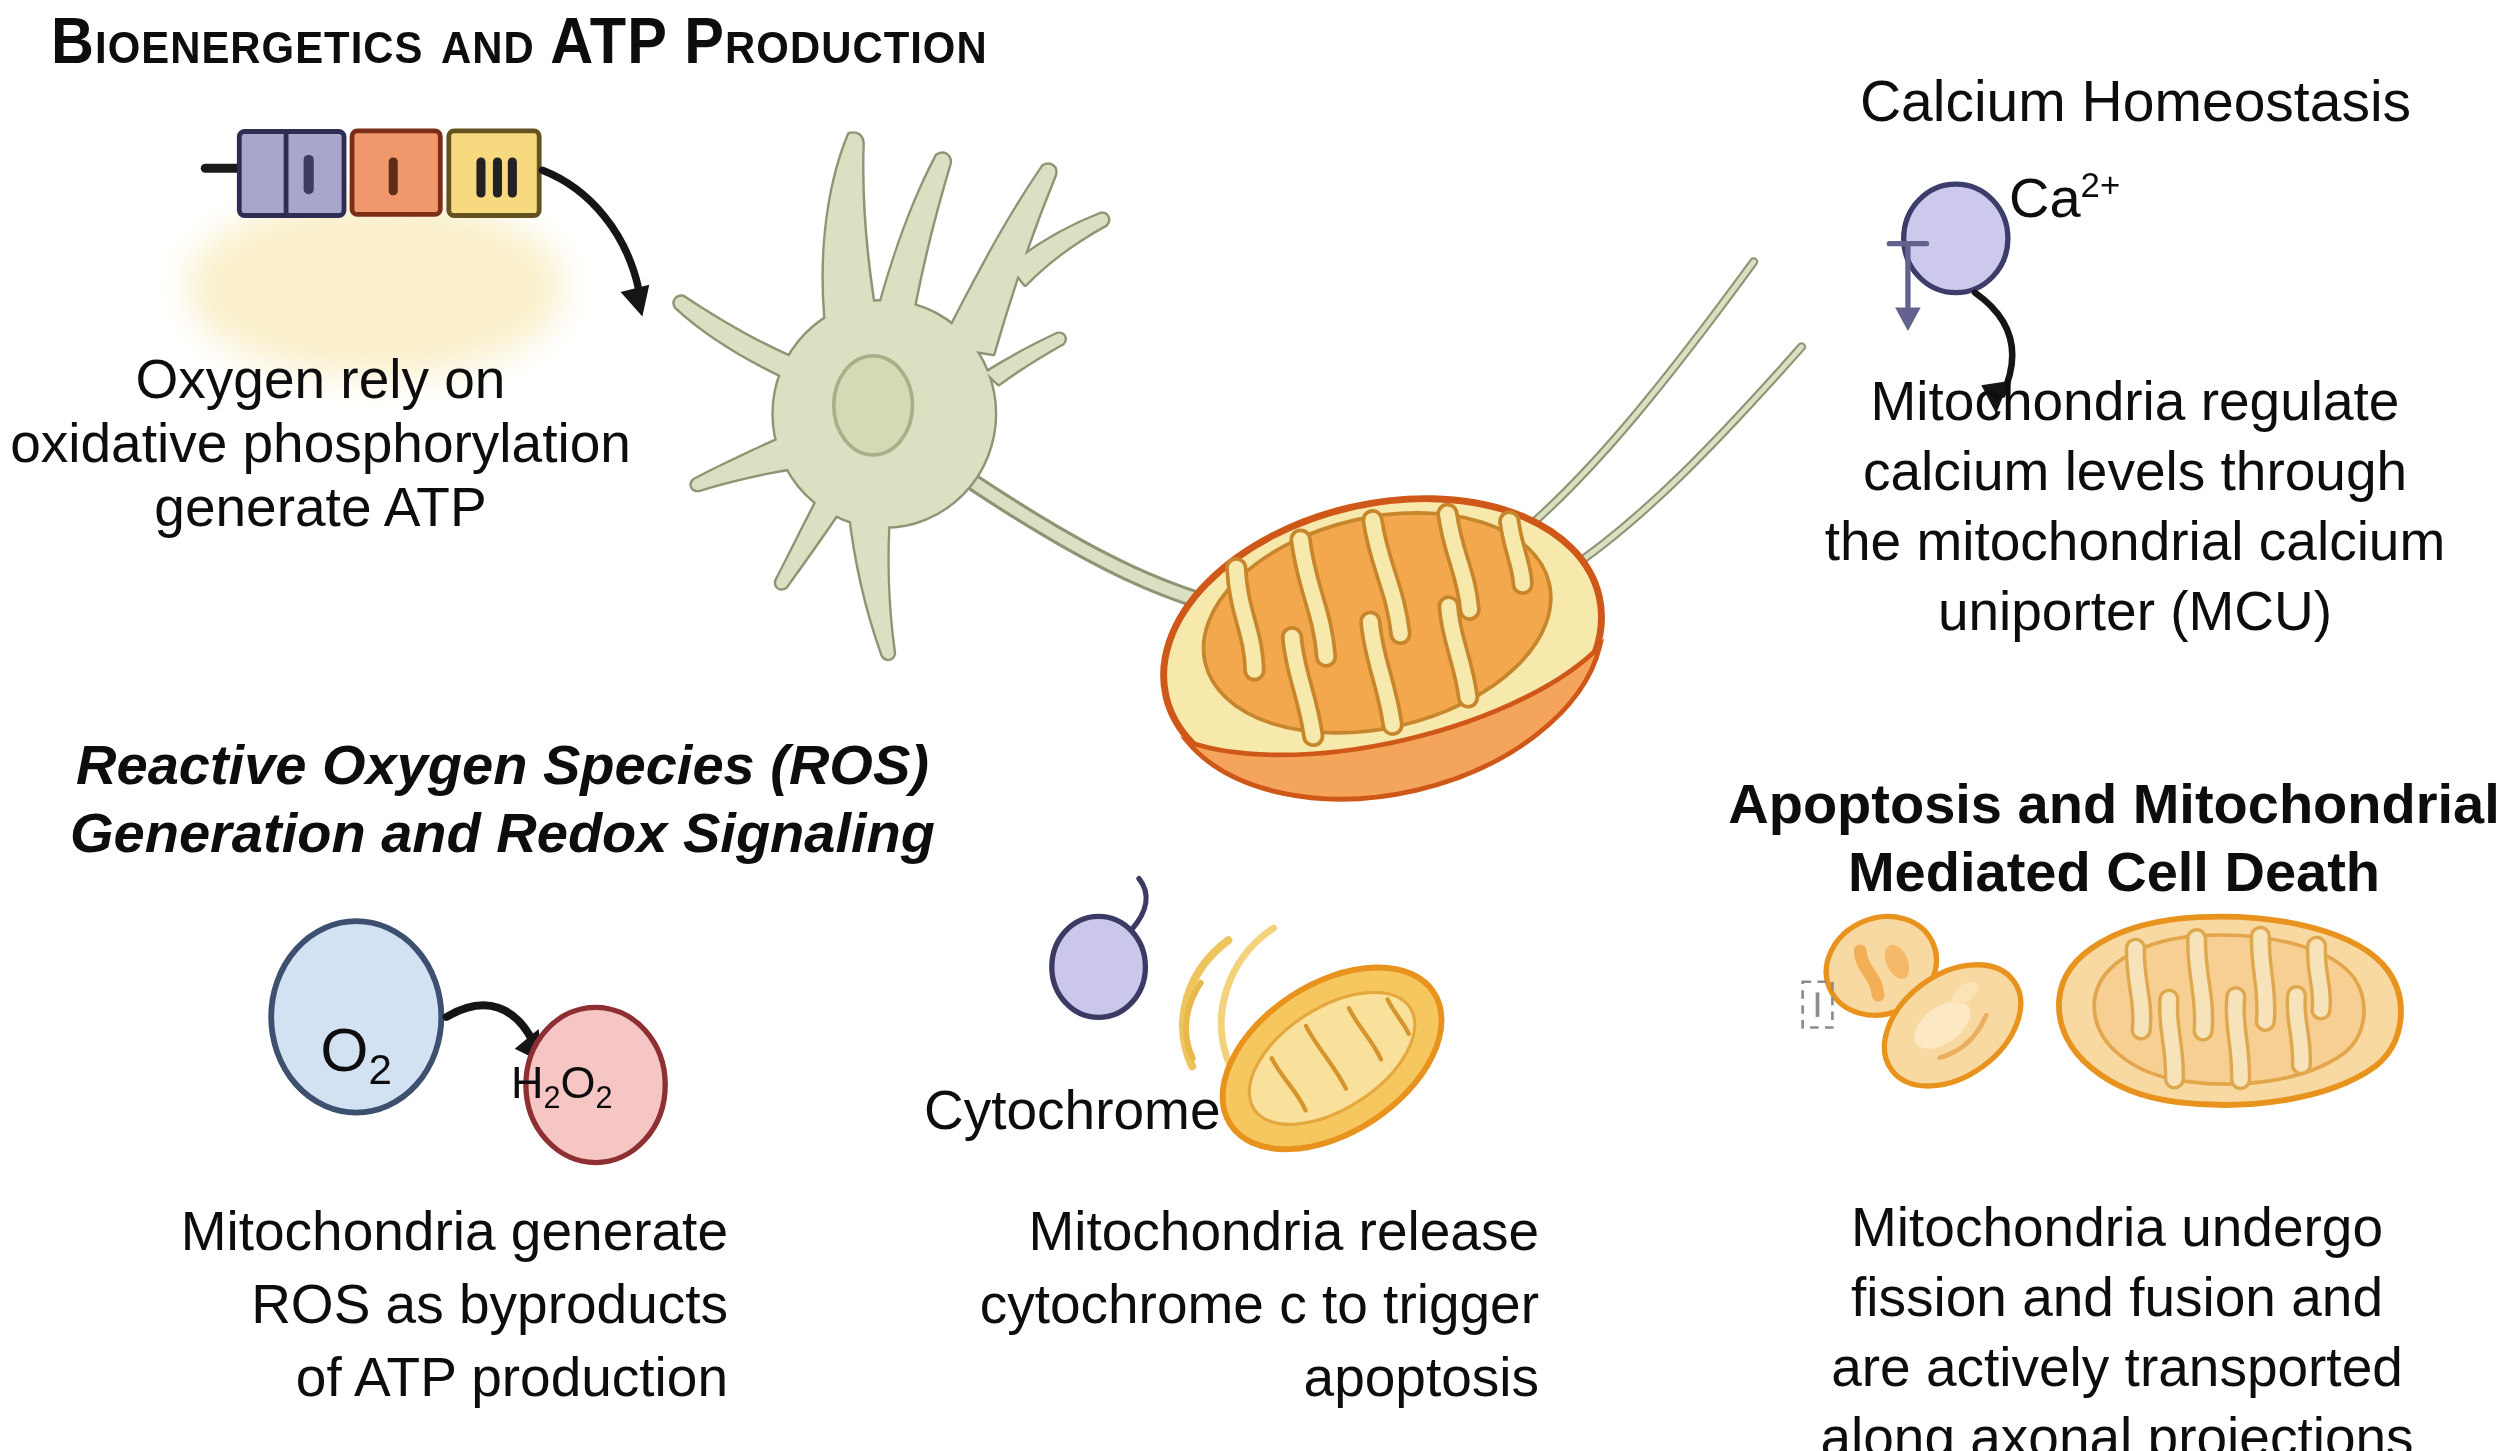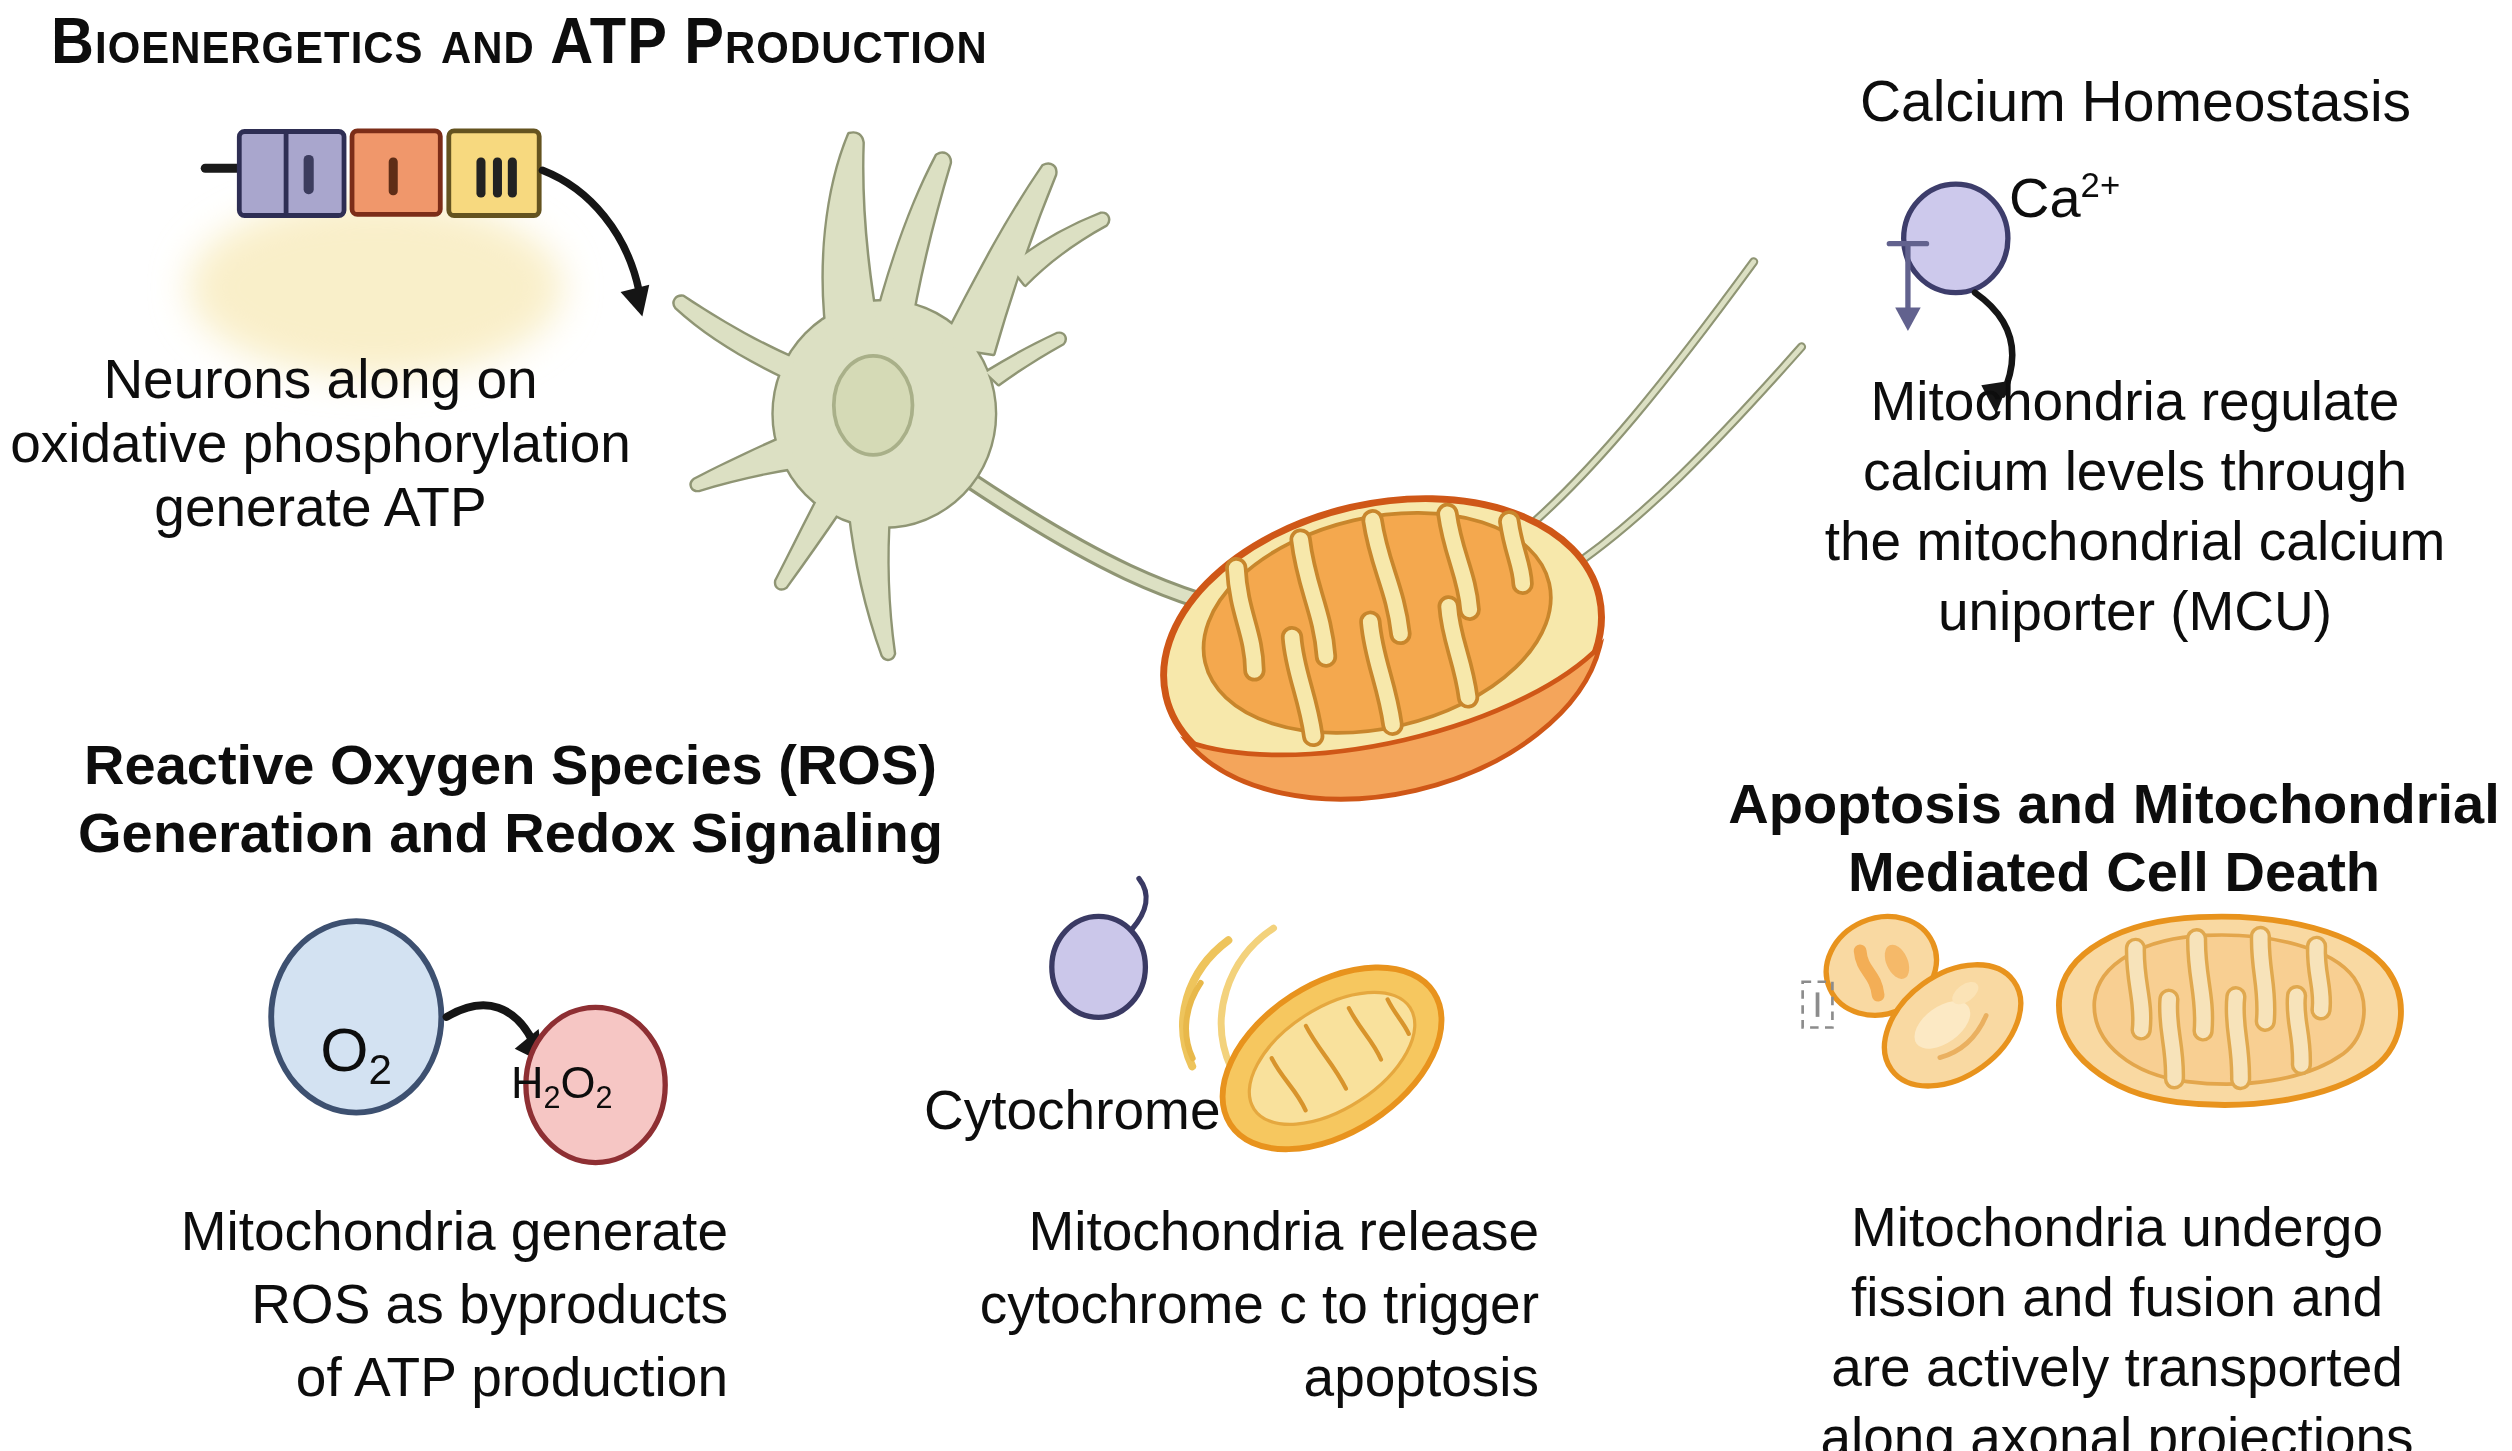--- a/index.html
+++ b/index.html
@@ -204,37 +204,37 @@
         <path d="M 12 138 C 18 70 4 36 14 -18"></path>
         <path d="M 128 118 C 134 62 120 32 128 -12"></path>
       </g>
     </g>
   </g>
 </svg>
 
 <div class="txt main-title" style="left:51px; top:4.3px;">Bioenergetics and ATP Production</div>
 
 <div class="txt caption-tight" style="left:0px; top:347px; width:641px;">
-  <div>Neurons along on</div>
+  <div>Oxygen rely on</div>
   <div>oxidative phosphorylation</div>
   <div>generate ATP</div>
 </div>
 
 <div class="txt h-reg" style="left:1771px; top:68px; width:729px;">Calcium Homeostasis</div>
 
 <div class="txt ca-label chem" style="left:2009px; top:165px;"><span>Ca</span><sup>2+</sup></div>
 
 <div class="txt caption" style="left:1760px; top:366px; width:750px;">
   <div>Mitochondria regulate</div>
   <div>calcium levels through</div>
   <div>the mitochondrial calcium</div>
   <div>uniporter (MCU)</div>
 </div>
 
-<div class="txt h-bold" style="left:48px; top:731px; width:925px;">
+<div class="txt h-bold" style="left:40px; top:731px; width:925px;font-style:italic;">
   <div>Reactive Oxygen Species (ROS)</div>
   <div>Generation and Redox Signaling</div>
 </div>
 
 <div class="txt o2-label chem" style="left:271px; top:974px; width:170px;"><span>O</span><sub>2</sub></div>
 
 <div class="txt h2o2-label chem" style="left:511px; top:1057px; width:170px;"><span>H</span><sub>2</sub><span>O</span><sub>2</sub></div>
 
 <div class="txt caption-wide" style="left:85px; top:1195px; width:643px;">
   <div>Mitochondria generate</div>

